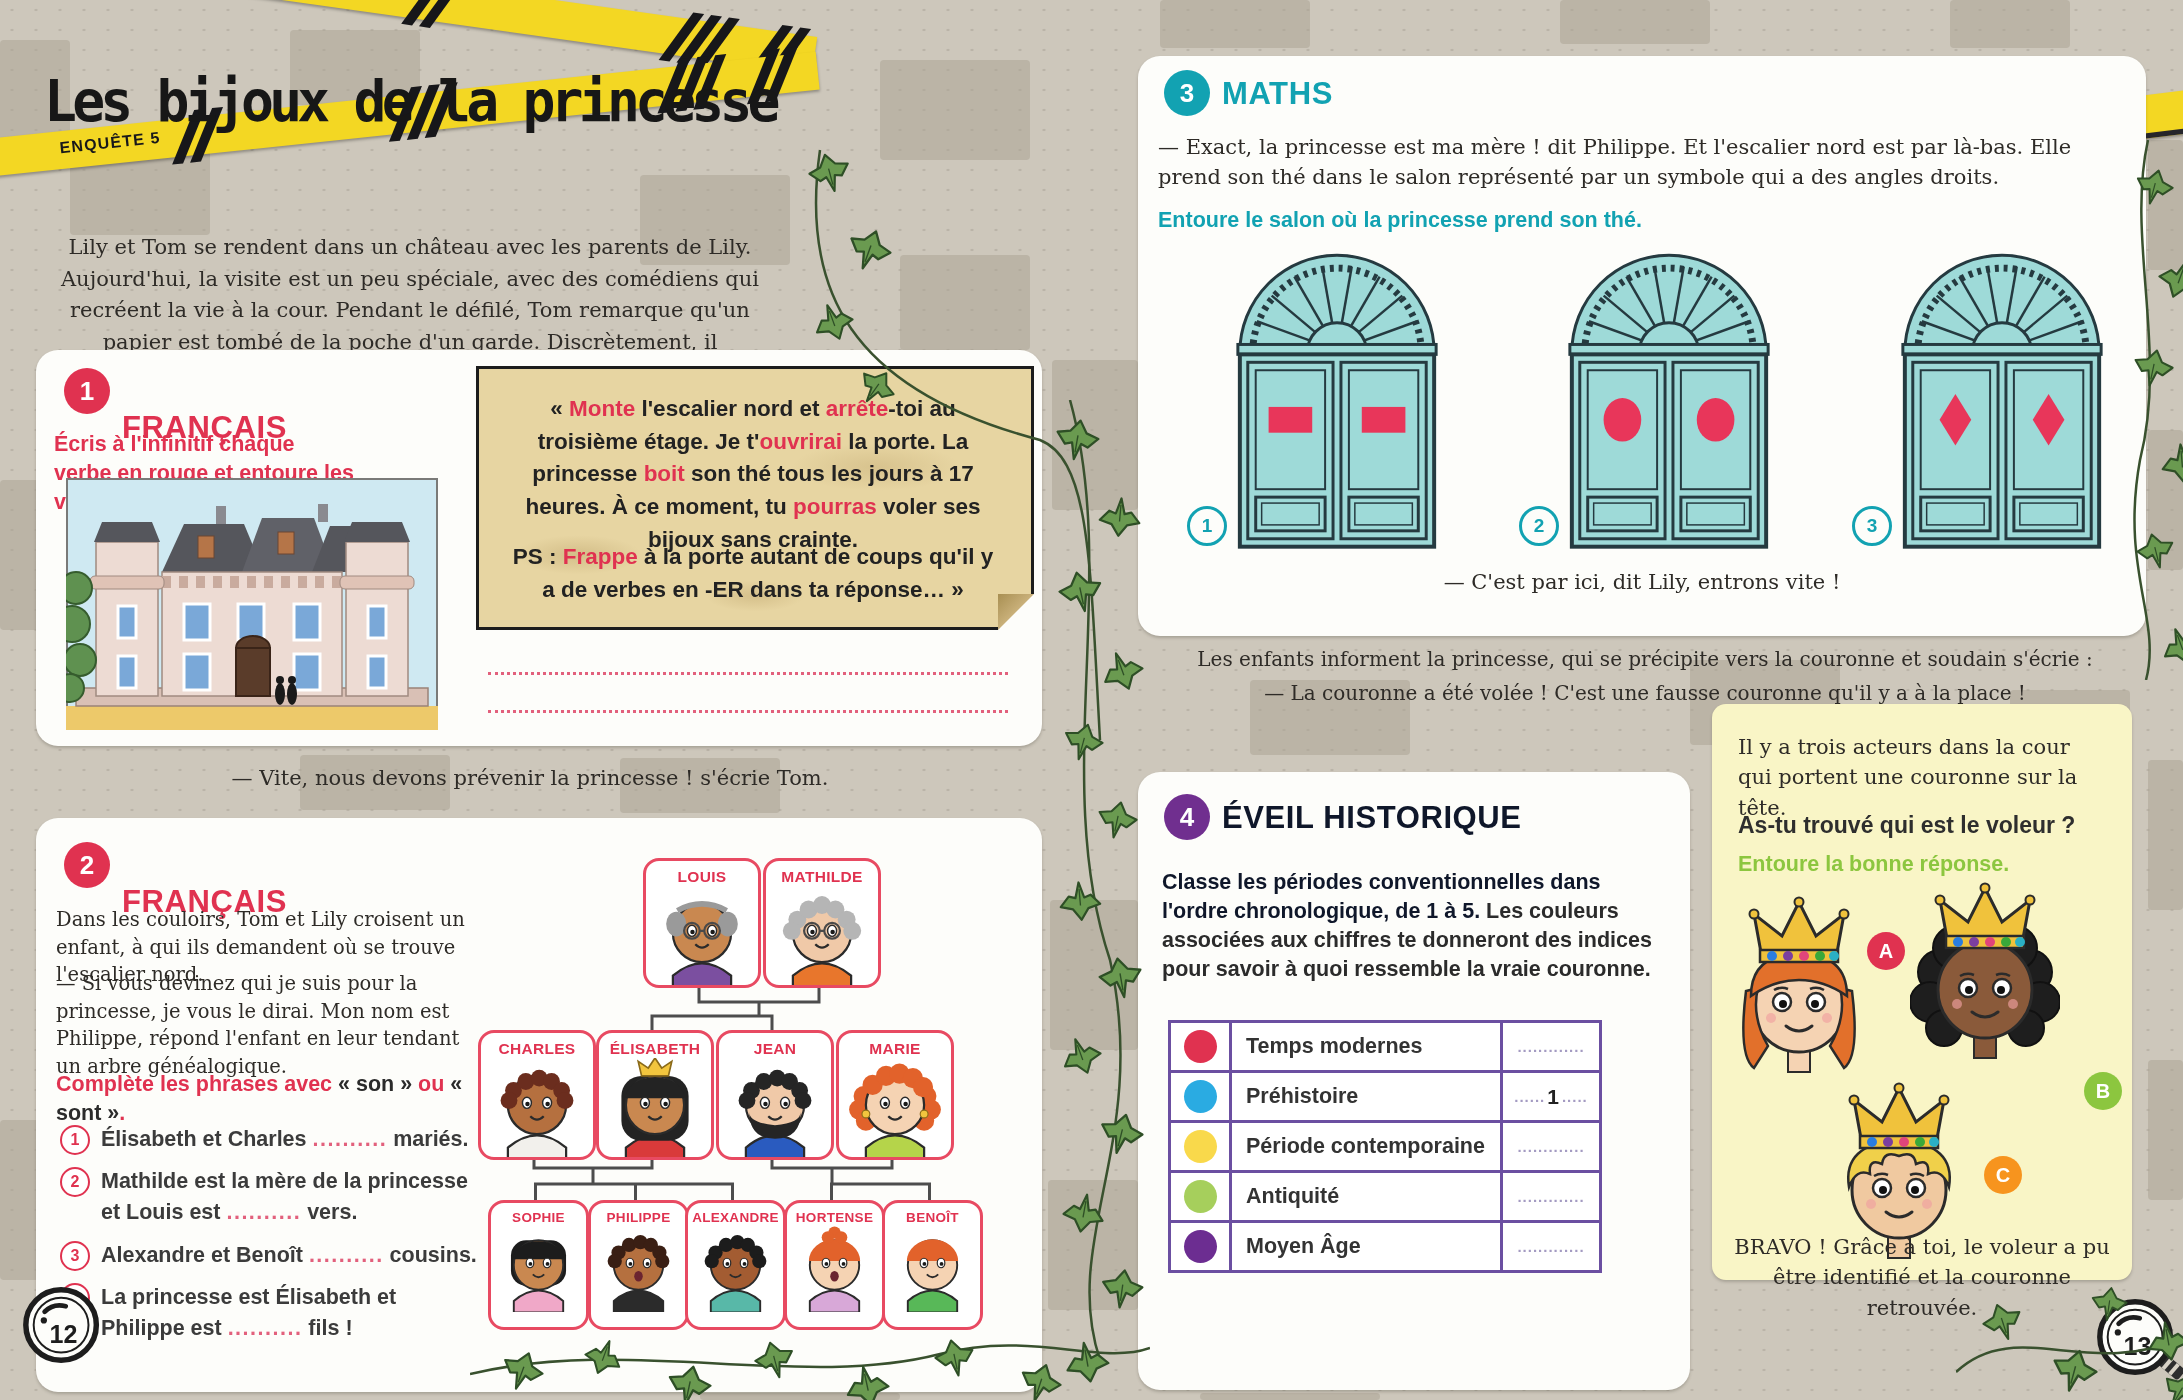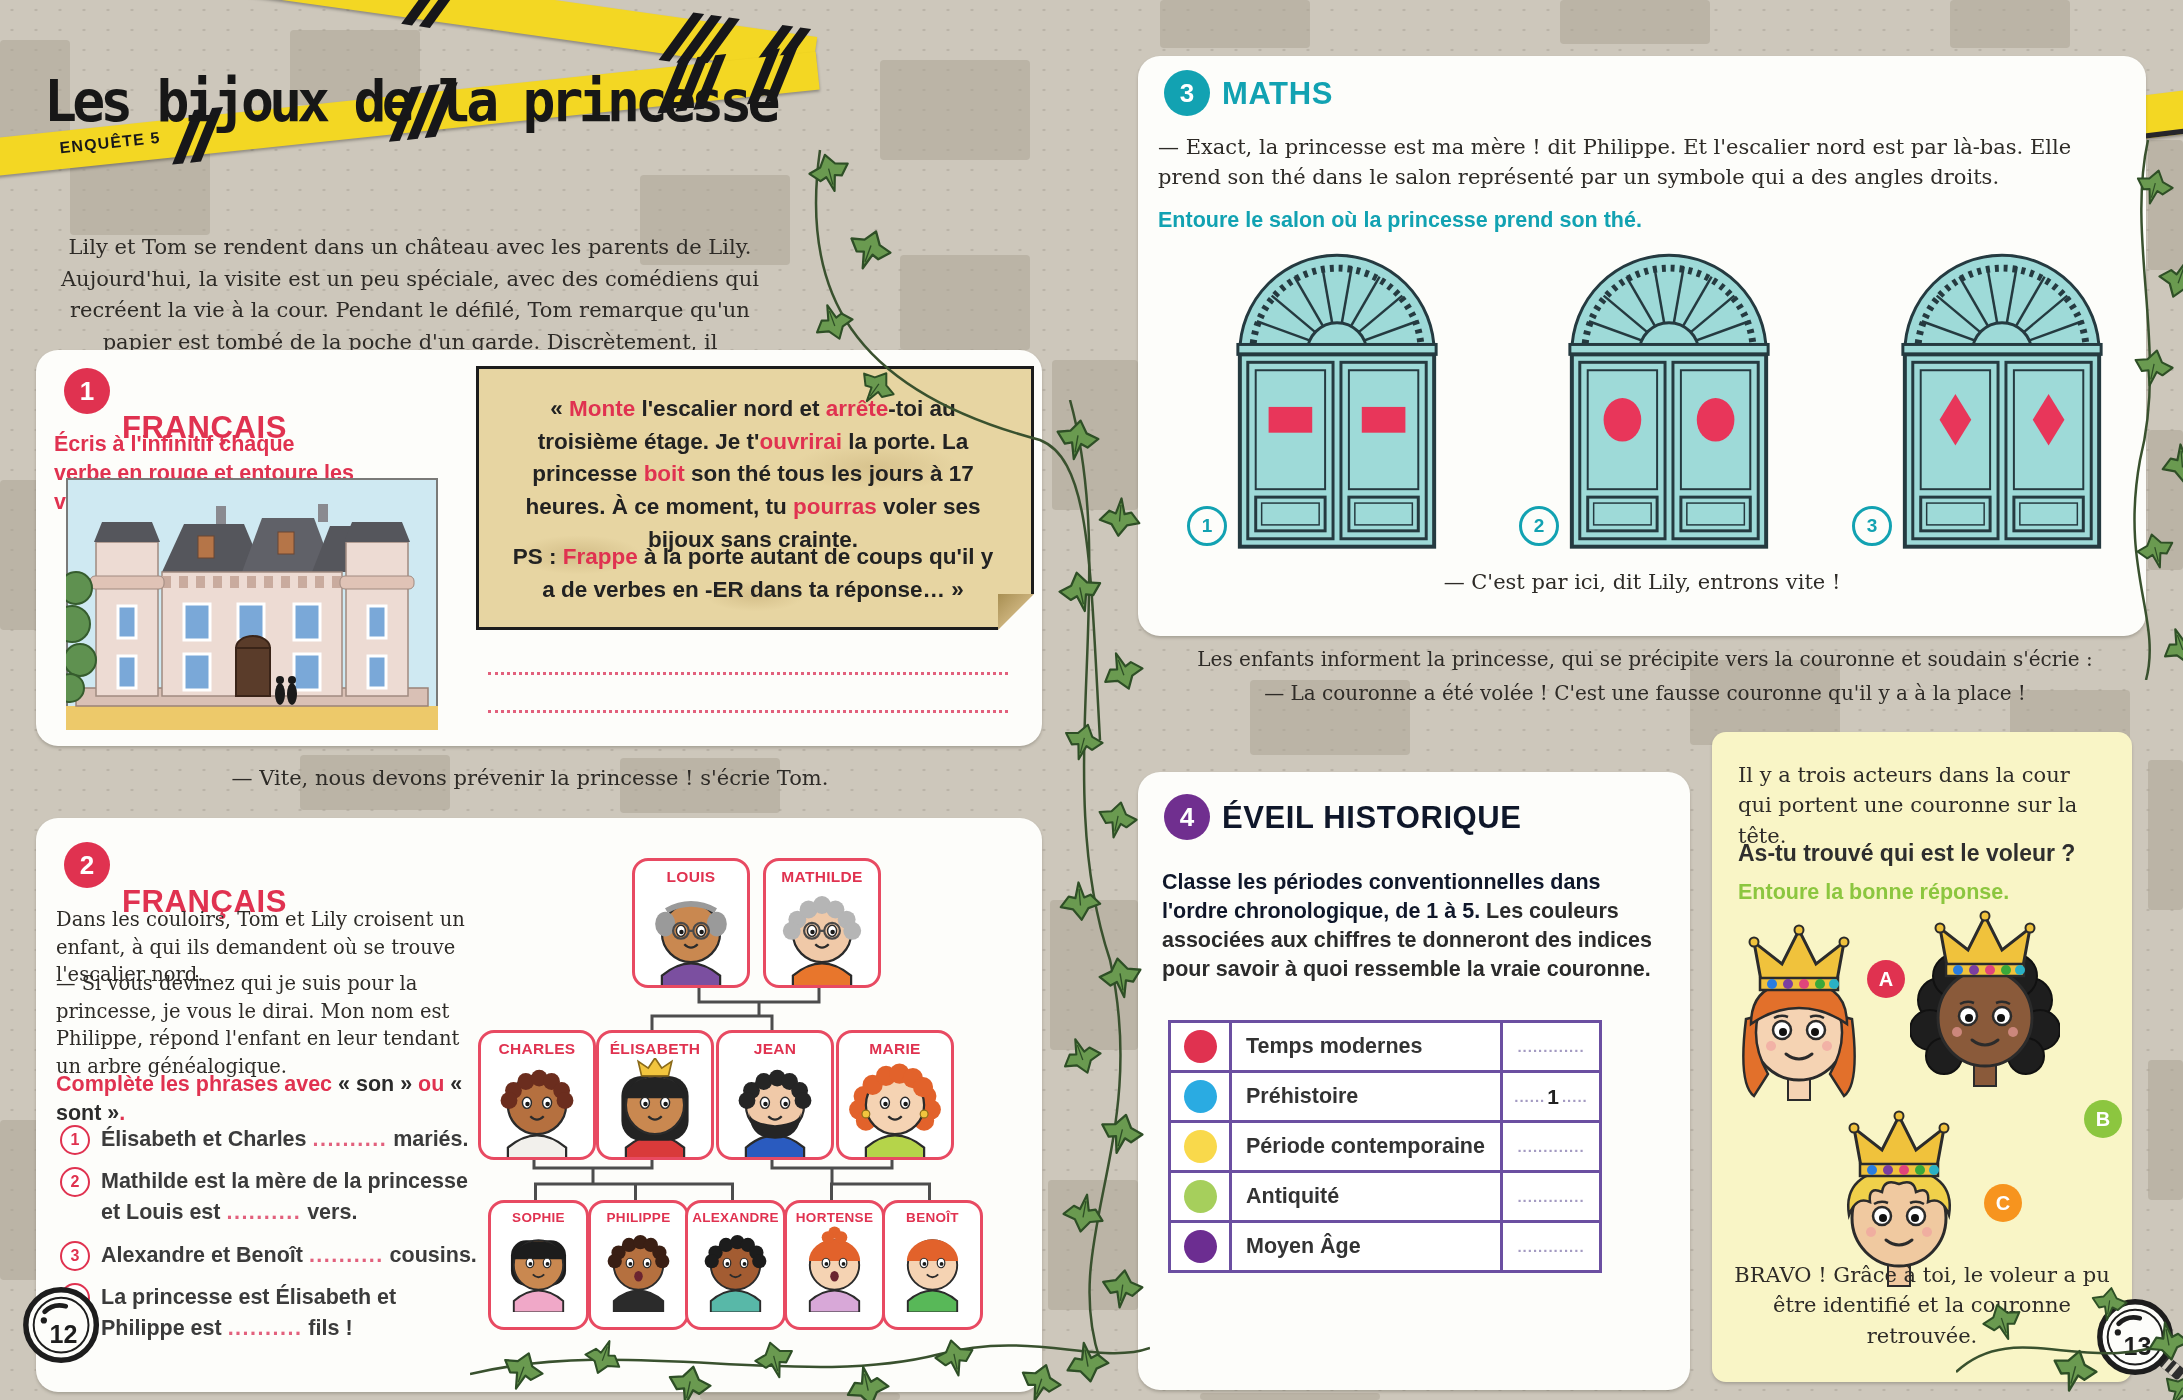--- a/index.html
+++ b/index.html
@@ -35,21 +35,21 @@
   .door-block{position:absolute;width:228px;height:312px;}
   .door-num{position:absolute;left:-36px;bottom:8px;width:34px;height:34px;border:3px solid #12a2b2;border-radius:50%;color:#12a2b2;font-weight:700;font-size:19px;display:flex;align-items:center;justify-content:center;}
   .h-table{position:absolute;border:3px solid #6b4fa1;background:#fff;}
   .h-row{display:flex;align-items:center;height:47px;border-bottom:3px solid #6b4fa1;}
   .h-row:last-child{border-bottom:none;}
   .c-dot{flex:none;width:58px;height:100%;display:flex;align-items:center;justify-content:center;border-right:3px solid #6b4fa1;}
   .c-dot span{width:33px;height:33px;border-radius:50%;display:block;}
   .c-label{flex:1;padding-left:14px;font-weight:700;font-size:21.5px;color:#333;}
   .c-ans{flex:none;width:96px;height:100%;display:flex;align-items:center;justify-content:center;border-left:3px solid #6b4fa1;font-size:15px;color:#a49bc2;font-weight:700;letter-spacing:1px;}
   .c-ans b{color:#222;font-size:21px;margin:0 2px;}
-  .ypanel{position:absolute;left:1712px;top:732px;width:420px;height:650px;background:#f9f5c6;border-radius:14px;box-shadow:0 2px 3px rgba(60,55,45,.25);}
+  .ypanel{position:absolute;left:1712px;top:704px;width:420px;height:576px;background:#f9f5c6;border-radius:14px;box-shadow:0 2px 3px rgba(60,55,45,.25);}
   .green{color:#8cc63f;}
   .actor{position:absolute;}
   .actor-badge{position:absolute;width:38px;height:38px;border-radius:50%;color:#fff;font-weight:700;font-size:20px;display:flex;align-items:center;justify-content:center;}
   .magnifier{position:absolute;overflow:visible;}
   svg{display:block;}
   .leaf{position:absolute;}
 </style>
 </head>
 <body>
 
@@ -193,21 +193,21 @@
           <span class="inum">4</span>
           <div class="item-text"><span>La princesse est Élisabeth et Philippe est </span><span class="dots">..........</span><span> fils !</span></div>
         </div>
       </div>
     <div id="tree" style="position:absolute;left:442px;top:36px;width:565px;height:520px;">
         <svg width="565" height="520" viewBox="0 0 565 520" style="position:absolute;left:0;top:0;">
  <path d="M221,128 V148 H341 V128 M281,148 V162 M174,176 V162 H294 V176
           M56,300 V314 H174 V300 M115,314 V330 M57.5,346 V330 H254.5 V346 M157.5,346 V330
           M294,300 V314 H414 V300 M354,314 V330 M353.5,346 V330 H451.5 V346" fill="none" stroke="#4d4d4d" stroke-width="3"></path>
         </svg>
-        <div class="tbox" style="left: 154px; top: 4px; width: 112px; height: 124px;">
+        <div class="tbox" style="left: 165px; top: 4px; width: 112px; height: 124px;">
           <div class="tname">LOUIS</div>
           <div>
             <svg viewBox="0 0 100 92" width="100%">
    <path d="M24,92 L24,80 Q37,69 50,69 Q63,69 76,80 L76,92 Z" fill="#7b4fa0" stroke="#2b2b2b" stroke-width="2"></path>
 
    <circle cx="50" cy="42" r="26" fill="#c98850" stroke="#2b2b2b" stroke-width="2"></circle>
    <ellipse cx="27" cy="34" rx="9" ry="11" fill="#9a9a9a"></ellipse>
               <ellipse cx="73" cy="34" rx="9" ry="11" fill="#9a9a9a"></ellipse>
               <path d="M28,22 Q50,10 72,22" stroke="#9a9a9a" stroke-width="5" fill="none"></path>
    <ellipse cx="41" cy="40" rx="4" ry="5" fill="#fff" stroke="#2b2b2b" stroke-width="1.3"></ellipse>

